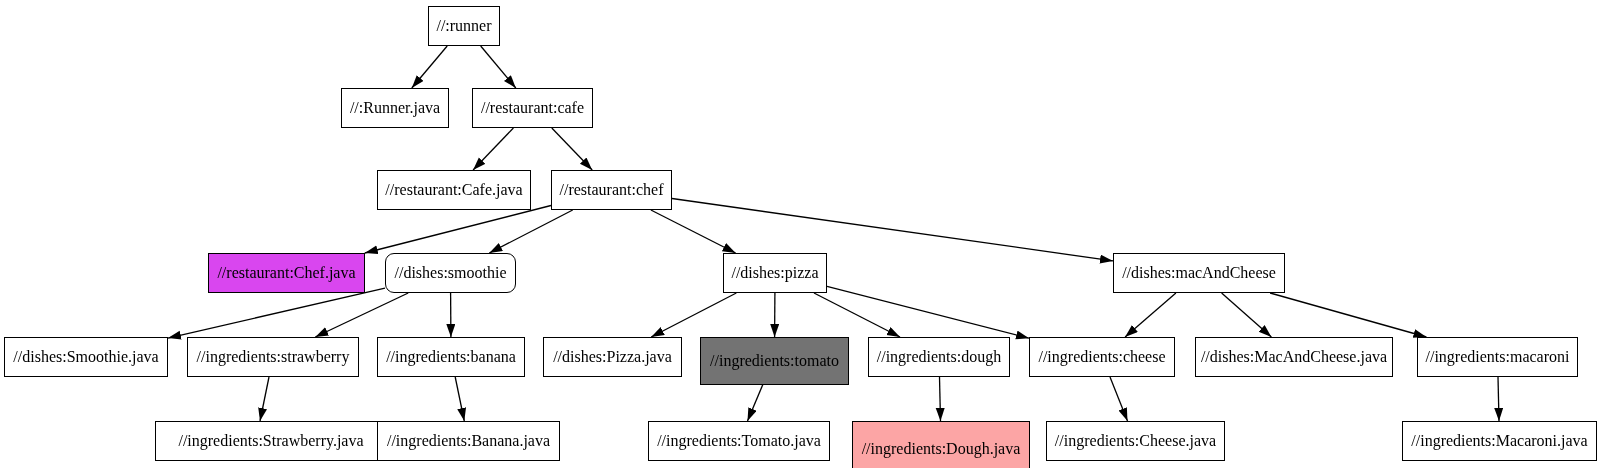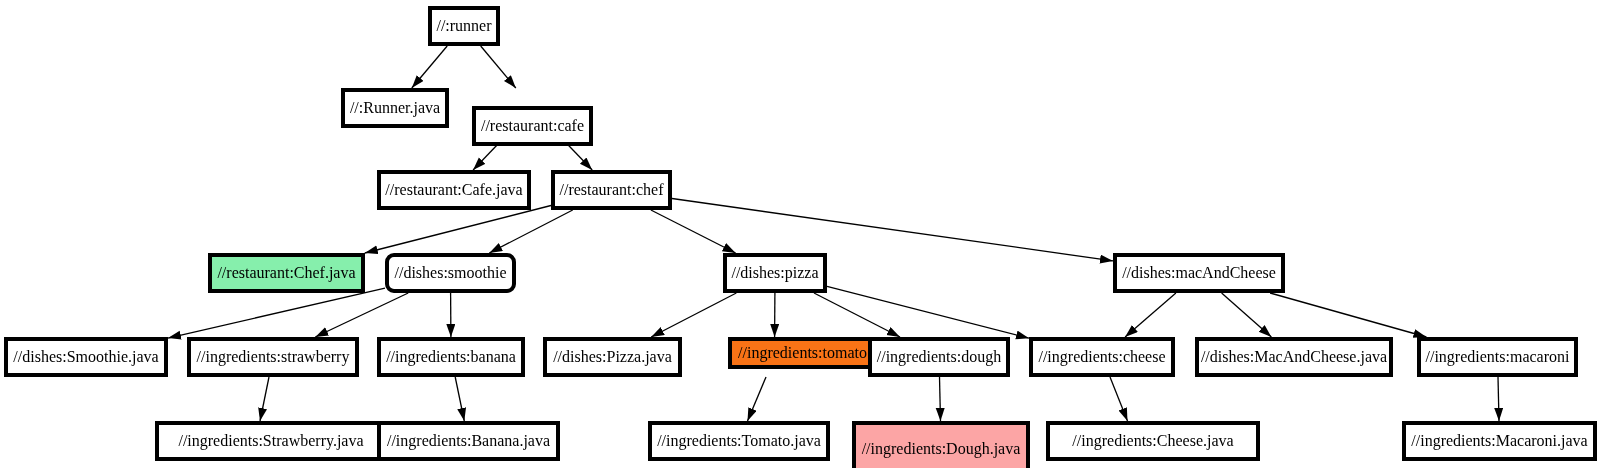--- a/index.html
+++ b/index.html
@@ -19,21 +19,21 @@
     position: absolute;
     left: 0;
     top: 0;
     width: 1600px;
     height: 468px;
   }
   .node {
     position: absolute;
     box-sizing: border-box;
     background: #ffffff;
-    border: 4px solid #b91c1c;
+    border: 1px solid #b91c1c;
     display: flex;
     align-items: center;
     justify-content: center;
     font-size: 16px;
     line-height: 1;
     color: #000000;
     white-space: nowrap;
     text-align: center;
   }
 </style>
@@ -70,36 +70,36 @@
         <line x1="1270.1" y1="293.0" x2="1426.4" y2="337.0" stroke="#000000" stroke-width="1.3" marker-end="url(#arrowhead)"></line>
         <line x1="766.0" y1="377.0" x2="747.5" y2="421.0" stroke="#000000" stroke-width="1.3" marker-end="url(#arrowhead)"></line>
         <line x1="939.5" y1="377.0" x2="940.5" y2="421.0" stroke="#000000" stroke-width="1.3" marker-end="url(#arrowhead)"></line>
         <line x1="1110.0" y1="377.0" x2="1127.5" y2="421.0" stroke="#000000" stroke-width="1.3" marker-end="url(#arrowhead)"></line>
         <line x1="1498.0" y1="377.0" x2="1499.0" y2="421.0" stroke="#000000" stroke-width="1.3" marker-end="url(#arrowhead)"></line>
       </g>
   </svg>
   <div id="node-layer">
       <div class="node" style="left: 428px; top: 6px; width: 72px; height: 40px; background: rgb(255, 255, 255); border-color: rgb(0, 0, 0); color: rgb(0, 0, 0);">//:runner</div>
       <div class="node" style="left: 341px; top: 88px; width: 108px; height: 40px; background: rgb(255, 255, 255); border-color: rgb(0, 0, 0); color: rgb(0, 0, 0);">//:Runner.java</div>
-      <div class="node" style="left: 472px; top: 88px; width: 121px; height: 40px; background: rgb(255, 255, 255); border-color: rgb(0, 0, 0); color: rgb(0, 0, 0); margin-top: 18px;">//restaurant:cafe</div>
+      <div class="node" style="left: 472px; top: 88px; width: 121px; height: 40px; background: rgb(255, 255, 255); border-color: rgb(0, 0, 0); color: rgb(0, 0, 0);">//restaurant:cafe</div>
       <div class="node" style="left: 377px; top: 170px; width: 154px; height: 40px; background: rgb(255, 255, 255); border-color: rgb(0, 0, 0); color: rgb(0, 0, 0);">//restaurant:Cafe.java</div>
       <div class="node" style="left: 551px; top: 170px; width: 121px; height: 40px; background: rgb(255, 255, 255); border-color: rgb(0, 0, 0); color: rgb(0, 0, 0);">//restaurant:chef</div>
-      <div class="node" style="left: 208px; top: 253px; width: 157px; height: 40px; background: #86efac; border-color: rgb(0, 0, 0); color: rgb(0, 0, 0);">//restaurant:Chef.java</div>
+      <div class="node" style="left: 208px; top: 253px; width: 157px; height: 40px; background: #d946ef; border-color: rgb(0, 0, 0); color: rgb(0, 0, 0);">//restaurant:Chef.java</div>
       <div class="node" style="left: 385px; top: 253px; width: 131px; height: 40px; background: rgb(255, 255, 255); border-color: rgb(0, 0, 0); color: rgb(0, 0, 0); border-radius: 9px;">//dishes:smoothie</div>
       <div class="node" style="left: 723px; top: 253px; width: 104px; height: 40px; background: rgb(255, 255, 255); border-color: rgb(0, 0, 0); color: rgb(0, 0, 0);">//dishes:pizza</div>
       <div class="node" style="left: 1113px; top: 253px; width: 172px; height: 40px; background: rgb(255, 255, 255); border-color: rgb(0, 0, 0); color: rgb(0, 0, 0);">//dishes:macAndCheese</div>
       <div class="node" style="left: 4px; top: 337px; width: 164px; height: 40px; background: rgb(255, 255, 255); border-color: rgb(0, 0, 0); color: rgb(0, 0, 0);">//dishes:Smoothie.java</div>
       <div class="node" style="left: 187px; top: 337px; width: 172px; height: 40px; background: rgb(255, 255, 255); border-color: rgb(0, 0, 0); color: rgb(0, 0, 0);">//ingredients:strawberry</div>
       <div class="node" style="left: 377px; top: 337px; width: 148px; height: 40px; background: rgb(255, 255, 255); border-color: rgb(0, 0, 0); color: rgb(0, 0, 0);">//ingredients:banana</div>
       <div class="node" style="left: 543px; top: 337px; width: 139px; height: 40px; background: rgb(255, 255, 255); border-color: rgb(0, 0, 0); color: rgb(0, 0, 0);">//dishes:Pizza.java</div>
-      <div class="node" style="left: 700px; top: 337px; width: 149px; height: 32px; background: #f97316; border-color: rgb(0, 0, 0); color: rgb(0, 0, 0); margin-left: 28px;">//ingredients:tomato</div>
+      <div class="node" style="left: 700px; top: 337px; width: 149px; height: 48px; background: #737373; border-color: rgb(0, 0, 0); color: rgb(0, 0, 0);">//ingredients:tomato</div>
       <div class="node" style="left: 868px; top: 337px; width: 142px; height: 40px; background: rgb(255, 255, 255); border-color: rgb(0, 0, 0); color: rgb(0, 0, 0);">//ingredients:dough</div>
       <div class="node" style="left: 1029px; top: 337px; width: 146px; height: 40px; background: rgb(255, 255, 255); border-color: rgb(0, 0, 0); color: rgb(0, 0, 0);">//ingredients:cheese</div>
       <div class="node" style="left: 1195px; top: 337px; width: 198px; height: 40px; background: rgb(255, 255, 255); border-color: rgb(0, 0, 0); color: rgb(0, 0, 0);">//dishes:MacAndCheese.java</div>
       <div class="node" style="left: 1417px; top: 337px; width: 161px; height: 40px; background: rgb(255, 255, 255); border-color: rgb(0, 0, 0); color: rgb(0, 0, 0);">//ingredients:macaroni</div>
       <div class="node" style="left: 155px; top: 421px; width: 232px; height: 40px; background: rgb(255, 255, 255); border-color: rgb(0, 0, 0); color: rgb(0, 0, 0);">//ingredients:Strawberry.java</div>
       <div class="node" style="left: 377px; top: 421px; width: 183px; height: 40px; background: rgb(255, 255, 255); border-color: rgb(0, 0, 0); color: rgb(0, 0, 0);">//ingredients:Banana.java</div>
       <div class="node" style="left: 648px; top: 421px; width: 182px; height: 40px; background: rgb(255, 255, 255); border-color: rgb(0, 0, 0); color: rgb(0, 0, 0);">//ingredients:Tomato.java</div>
       <div class="node" style="left: 852px; top: 421px; width: 178px; height: 55px; background: #fca5a5; border-color: rgb(0, 0, 0); color: rgb(0, 0, 0);">//ingredients:Dough.java</div>
-      <div class="node" style="left: 1046px; top: 421px; width: 214px; height: 40px; background: rgb(255, 255, 255); border-color: rgb(0, 0, 0); color: rgb(0, 0, 0);">//ingredients:Cheese.java</div>
+      <div class="node" style="left: 1046px; top: 421px; width: 179px; height: 40px; background: rgb(255, 255, 255); border-color: rgb(0, 0, 0); color: rgb(0, 0, 0);">//ingredients:Cheese.java</div>
       <div class="node" style="left: 1402px; top: 421px; width: 195px; height: 40px; background: rgb(255, 255, 255); border-color: rgb(0, 0, 0); color: rgb(0, 0, 0);">//ingredients:Macaroni.java</div>
     </div>
 </div>
 
 </body></html>

